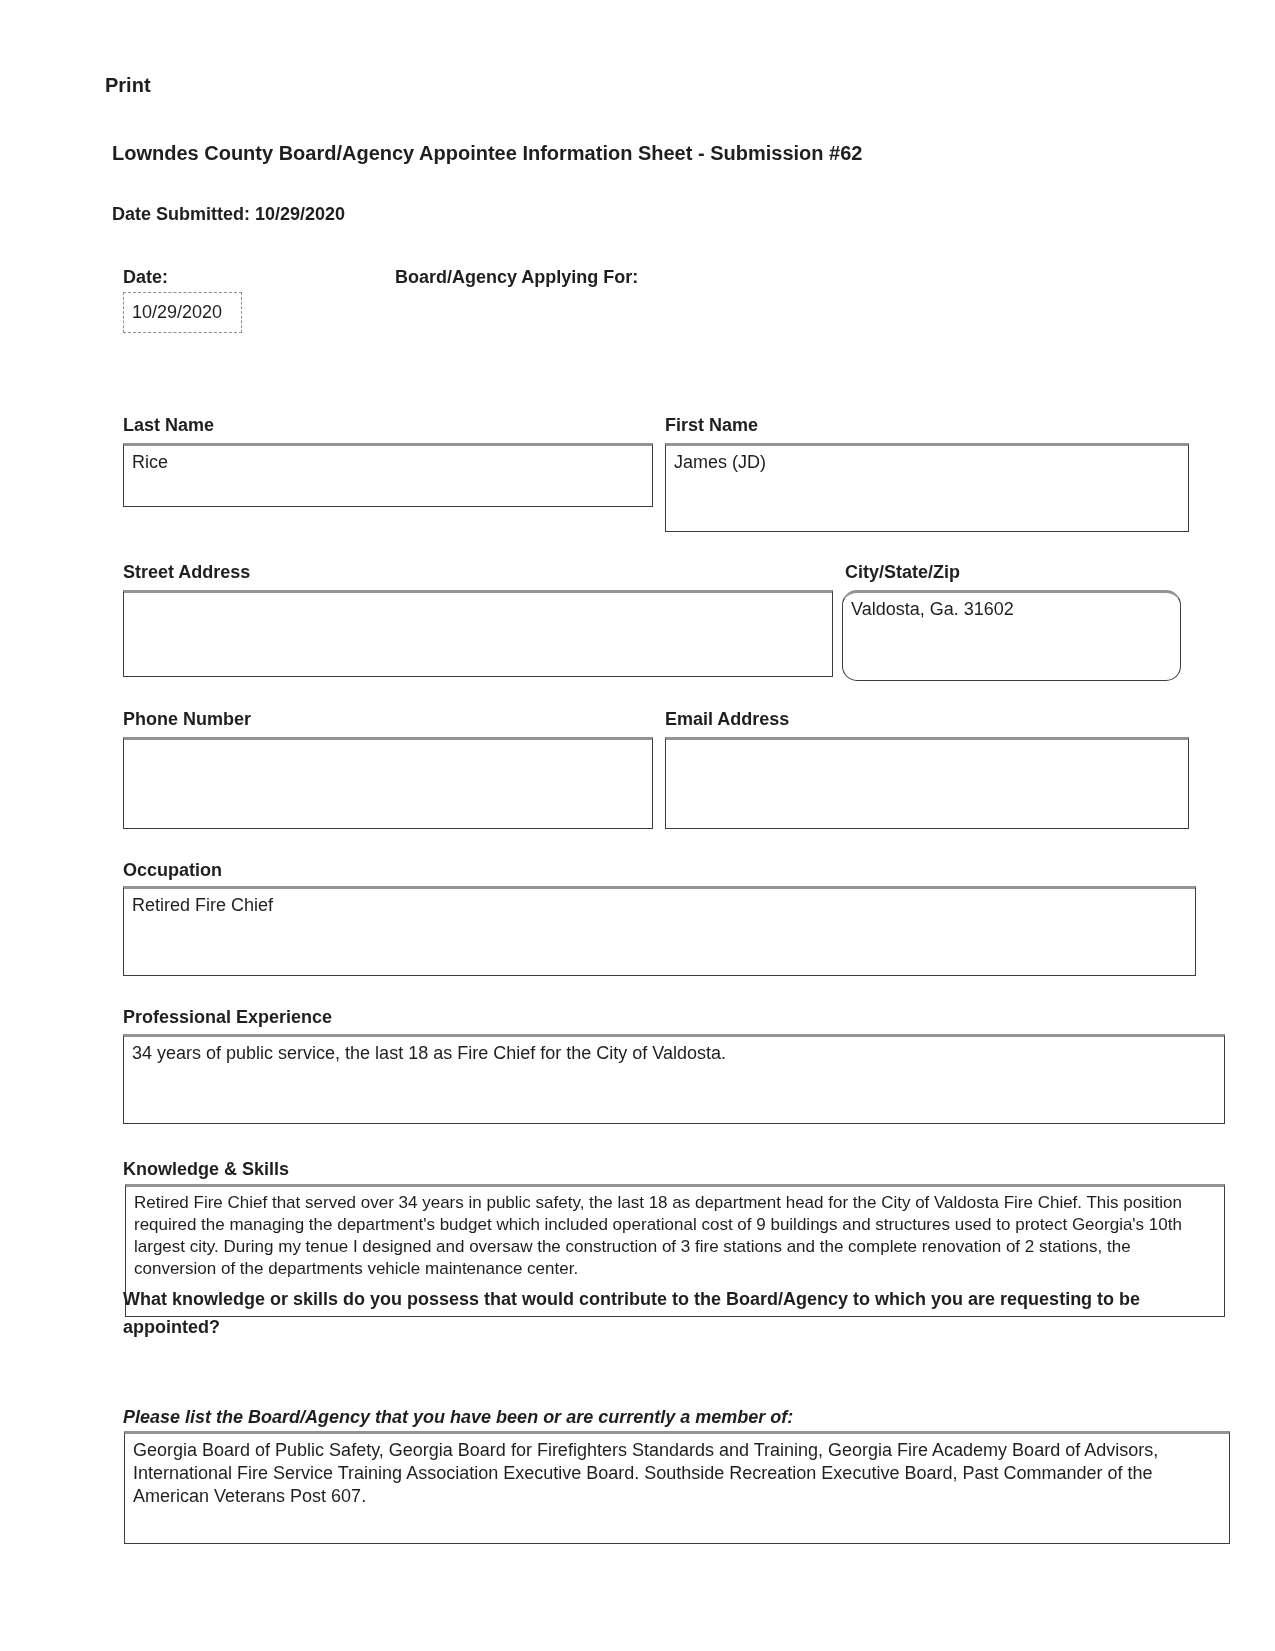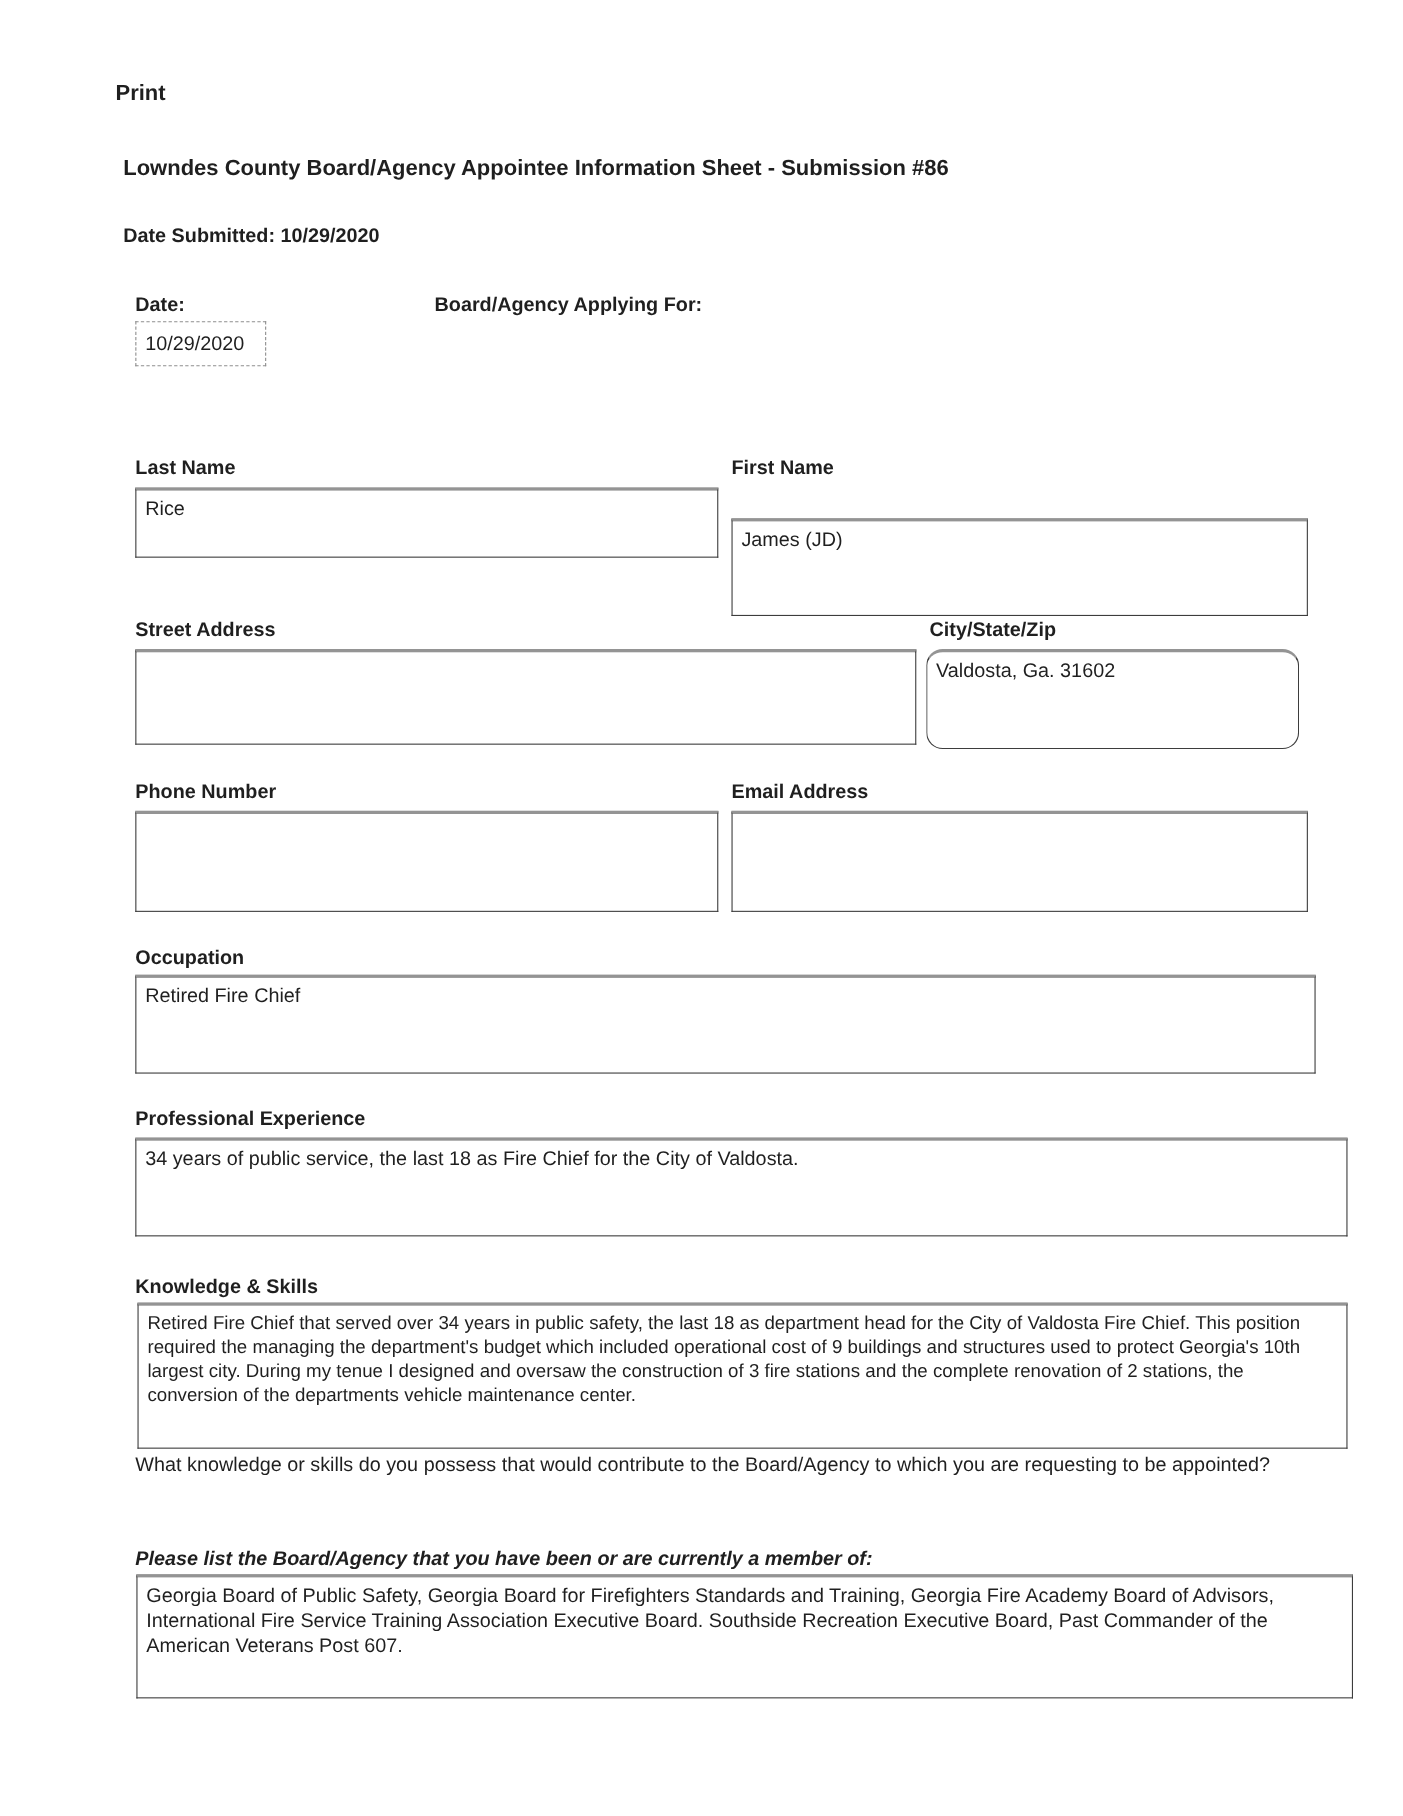--- a/index.html
+++ b/index.html
@@ -49,21 +49,21 @@
     left: 123px; top: 292px; width: 119px; height: 41px;
     border: 1.6px dashed #8e8e8e; padding-top: 8px;
   }
   #lbl-board  { left: 395px; top: 267px; }
   #box-board  { left: 393px; top: 294px; width: 719px; height: 91px; }
 
   
   #lbl-last   { left: 123px; top: 415px; }
   #box-last   { left: 123px; top: 443px; width: 530px; height: 64px; }
   #lbl-first  { left: 665px; top: 415px; }
-  #box-first  { left: 665px; top: 443px; width: 524px; height: 89px; margin-top: 28px; }
+  #box-first  { left: 665px; top: 443px; width: 524px; height: 89px; }
 
   
   #lbl-street { left: 123px; top: 562px; }
   #box-street { left: 123px; top: 590px; width: 710px; height: 87px; }
   #lbl-city   { left: 845px; top: 562px; }
   #box-city   { left: 842px; top: 590px; width: 339px; height: 91px; border-radius: 15px; }
 
   
   #lbl-phone  { left: 123px; top: 709px; }
   #box-phone  { left: 123px; top: 737px; width: 530px; height: 92px; }
@@ -79,40 +79,40 @@
   #box-prof { left: 123px; top: 1034px; width: 1102px; height: 90px; }
 
   
   #lbl-knowledge { left: 123px; top: 1159px; }
   #box-knowledge {
     left: 125px; top: 1184px; width: 1100px; height: 133px;
     font-size: 17px; line-height: 22px;
   }
   #help-knowledge {
     position: absolute;
-    left: 123px; top: 1317px; width: 1085px;
+    left: 123px; top: 1285px; width: 1085px;
     font-size: 18px; line-height: 28px;
-    font-weight: normal;
+    font-weight: bold;
   }
 
   
   #lbl-member { left: 123px; top: 1407px; font-style: italic; }
   #box-member {
     left: 124px; top: 1431px; width: 1106px; height: 113px;
     line-height: 23px;
   }
 </style>
 </head>
 <body>
 
 <div class="page">
 
   <div class="hdr" id="print-label">Print</div>
 
-  <div class="hdr" id="page-title">Lowndes County Board/Agency Appointee Information Sheet - Submission #86</div>
+  <div class="hdr" id="page-title">Lowndes County Board/Agency Appointee Information Sheet - Submission #62</div>
 
   <div class="hdr" id="date-submitted">Date Submitted: 10/29/2020</div>
 
   <div class="flabel" id="lbl-date">Date:</div>
   <div class="fbox" id="box-date">10/29/2020</div>
 
   <div class="flabel" id="lbl-board">Board/Agency Applying For:</div>
 
   <div class="flabel" id="lbl-last">Last Name</div>
   <div class="fbox" id="box-last">Rice</div>

